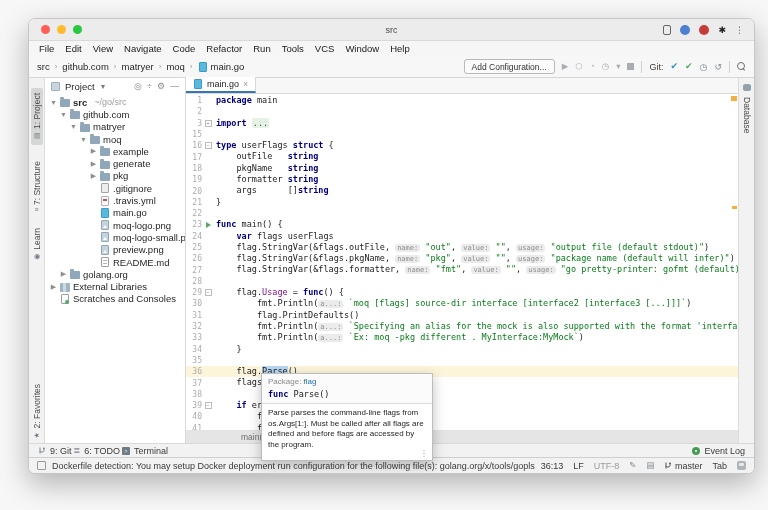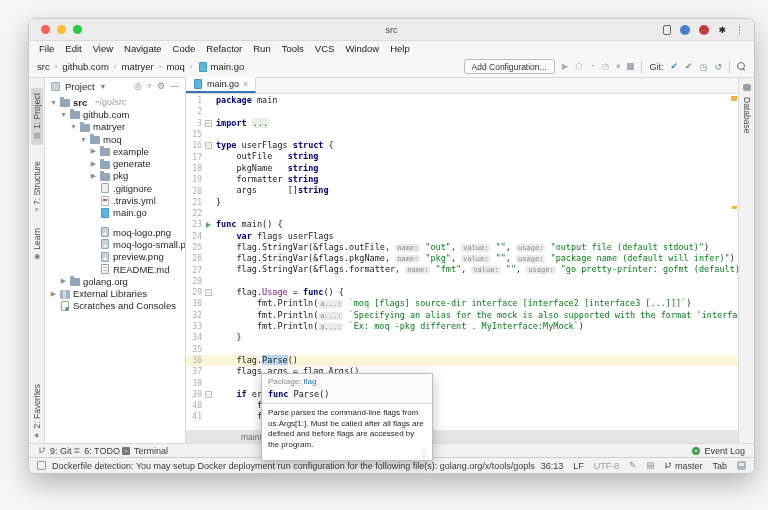--- a/index.html
+++ b/index.html
@@ -301,21 +301,21 @@
             <div class="trow" style="padding-left: 45px;">
               <span class="arrow"></span>
               <span class="ti ifile i-yaml"></span>
               <span class="lbl">.travis.yml</span>
             </div>
             <div class="trow" style="padding-left: 45px;">
               <span class="arrow"></span>
               <span class="ti ifile i-go"></span>
               <span class="lbl">main.go</span>
             </div>
-            <div class="trow" style="padding-left: 45px; margin-top: 7px;">
+            <div class="trow" style="padding-left: 45px;">
               <span class="arrow"></span>
               <span class="ti ifile i-image"></span>
               <span class="lbl">moq-logo.png</span>
             </div>
             <div class="trow" style="padding-left: 45px;">
               <span class="arrow"></span>
               <span class="ti ifile i-image"></span>
               <span class="lbl">moq-logo-small.png</span>
             </div>
             <div class="trow" style="padding-left: 45px;">
@@ -368,20 +368,21 @@
               <div class="cline"><span class="gut"><span class="num">21</span><span class="mk"></span></span><span class="ctext"><span class="tok-p">}</span></span></div>
               <div class="cline"><span class="gut"><span class="num">22</span><span class="mk"></span></span><span class="ctext"></span></div>
               <div class="cline"><span class="gut"><span class="num">23</span><span class="mk"><span class="mk-run"></span></span></span><span class="ctext"><span class="tok-k">func</span><span class="tok-p"> main() {</span></span></div>
               <div class="cline"><span class="gut"><span class="num">24</span><span class="mk"></span></span><span class="ctext"><span class="tok-p">    </span><span class="tok-k">var</span><span class="tok-p"> flags userFlags</span></span></div>
               <div class="cline"><span class="gut"><span class="num">25</span><span class="mk"></span></span><span class="ctext"><span class="tok-p">    flag.StringVar(&amp;flags.outFile, </span><span class="tok-h">name:</span><span class="tok-p"> </span><span class="tok-s">"out"</span><span class="tok-p">, </span><span class="tok-h">value:</span><span class="tok-p"> </span><span class="tok-s">""</span><span class="tok-p">, </span><span class="tok-h">usage:</span><span class="tok-p"> </span><span class="tok-s">"output file (default stdout)"</span><span class="tok-p">)</span></span></div>
               <div class="cline"><span class="gut"><span class="num">26</span><span class="mk"></span></span><span class="ctext"><span class="tok-p">    flag.StringVar(&amp;flags.pkgName, </span><span class="tok-h">name:</span><span class="tok-p"> </span><span class="tok-s">"pkg"</span><span class="tok-p">, </span><span class="tok-h">value:</span><span class="tok-p"> </span><span class="tok-s">""</span><span class="tok-p">, </span><span class="tok-h">usage:</span><span class="tok-p"> </span><span class="tok-s">"package name (default will infer)"</span><span class="tok-p">)</span></span></div>
               <div class="cline"><span class="gut"><span class="num">27</span><span class="mk"></span></span><span class="ctext"><span class="tok-p">    flag.StringVar(&amp;flags.formatter, </span><span class="tok-h">name:</span><span class="tok-p"> </span><span class="tok-s">"fmt"</span><span class="tok-p">, </span><span class="tok-h">value:</span><span class="tok-p"> </span><span class="tok-s">""</span><span class="tok-p">, </span><span class="tok-h">usage:</span><span class="tok-p"> </span><span class="tok-s">"go pretty-printer: gofmt (default) or </span></span></div>
               <div class="cline"><span class="gut"><span class="num">28</span><span class="mk"></span></span><span class="ctext"></span></div>
               <div class="cline"><span class="gut"><span class="num">29</span><span class="mk"><span class="mk-box">−</span></span></span><span class="ctext"><span class="tok-p">    flag.</span><span class="tok-fld">Usage</span><span class="tok-p"> = </span><span class="tok-k">func</span><span class="tok-p">() {</span></span></div>
               <div class="cline"><span class="gut"><span class="num">30</span><span class="mk"></span></span><span class="ctext"><span class="tok-p">        fmt.Println(</span><span class="tok-h">a...:</span><span class="tok-p"> </span><span class="tok-s">`moq [flags] source-dir interface [interface2 [interface3 [...]]]`</span><span class="tok-p">)</span></span></div>
+              <div class="cline"><span class="gut"><span class="num">31</span><span class="mk"></span></span><span class="ctext"><span class="tok-p">        flag.PrintDefaults()</span></span></div>
               <div class="cline"><span class="gut"><span class="num">32</span><span class="mk"></span></span><span class="ctext"><span class="tok-p">        fmt.Println(</span><span class="tok-h">a...:</span><span class="tok-p"> </span><span class="tok-s">`Specifying an alias for the mock is also supported with the format 'interface:alias'`</span></span></div>
               <div class="cline"><span class="gut"><span class="num">33</span><span class="mk"></span></span><span class="ctext"><span class="tok-p">        fmt.Println(</span><span class="tok-h">a...:</span><span class="tok-p"> </span><span class="tok-s">`Ex: moq -pkg different . MyInterface:MyMock`</span><span class="tok-p">)</span></span></div>
               <div class="cline"><span class="gut"><span class="num">34</span><span class="mk"></span></span><span class="ctext"><span class="tok-p">    }</span></span></div>
               <div class="cline"><span class="gut"><span class="num">35</span><span class="mk"></span></span><span class="ctext"></span></div>
               <div class="cline hl"><span class="gut"><span class="num">36</span><span class="mk"></span></span><span class="ctext"><span class="tok-p">    flag.</span><span class="tok-w">Par</span><span class="caret"></span><span class="tok-w">se</span><span class="tok-p">()</span></span></div>
               <div class="cline"><span class="gut"><span class="num">37</span><span class="mk"></span></span><span class="ctext"><span class="tok-p">    flags.args = flag.Args()</span></span></div>
               <div class="cline"><span class="gut"><span class="num">38</span><span class="mk"></span></span><span class="ctext"></span></div>
               <div class="cline"><span class="gut"><span class="num">39</span><span class="mk"><span class="mk-box">−</span></span></span><span class="ctext"><span class="tok-p">    </span><span class="tok-k">if</span><span class="tok-p"> err := run(flags); err != nil {</span></span></div>
               <div class="cline"><span class="gut"><span class="num">40</span><span class="mk"></span></span><span class="ctext"><span class="tok-p">        fmt.Fprintln(os.Stderr, err)</span></span></div>
               <div class="cline"><span class="gut"><span class="num">41</span><span class="mk"></span></span><span class="ctext"><span class="tok-p">        flag.Usage()</span></span></div>

